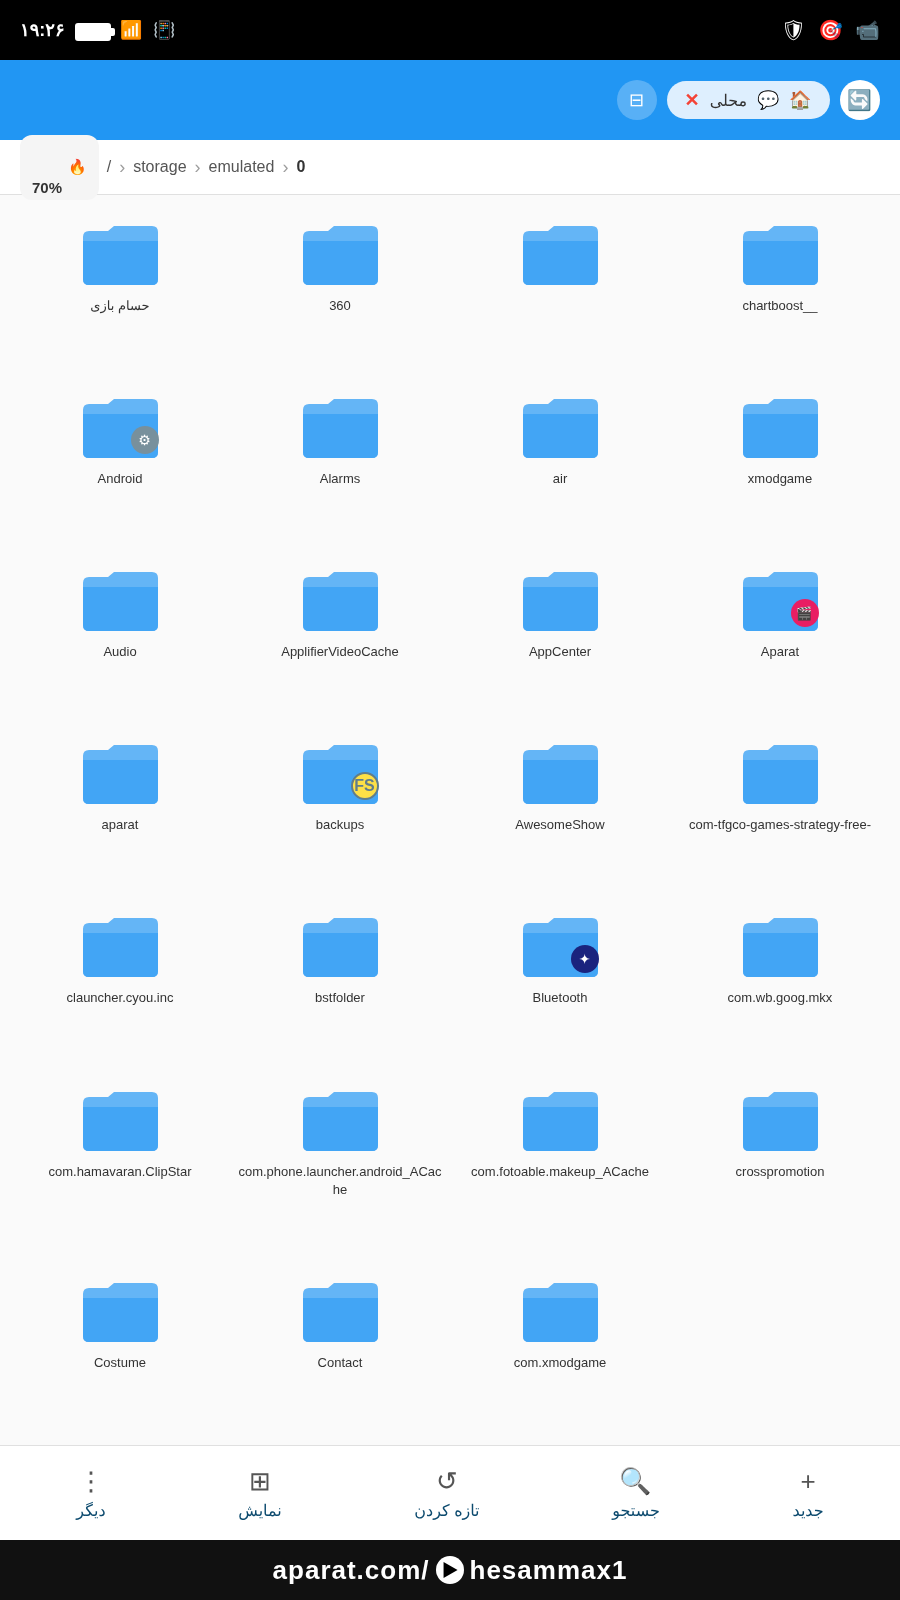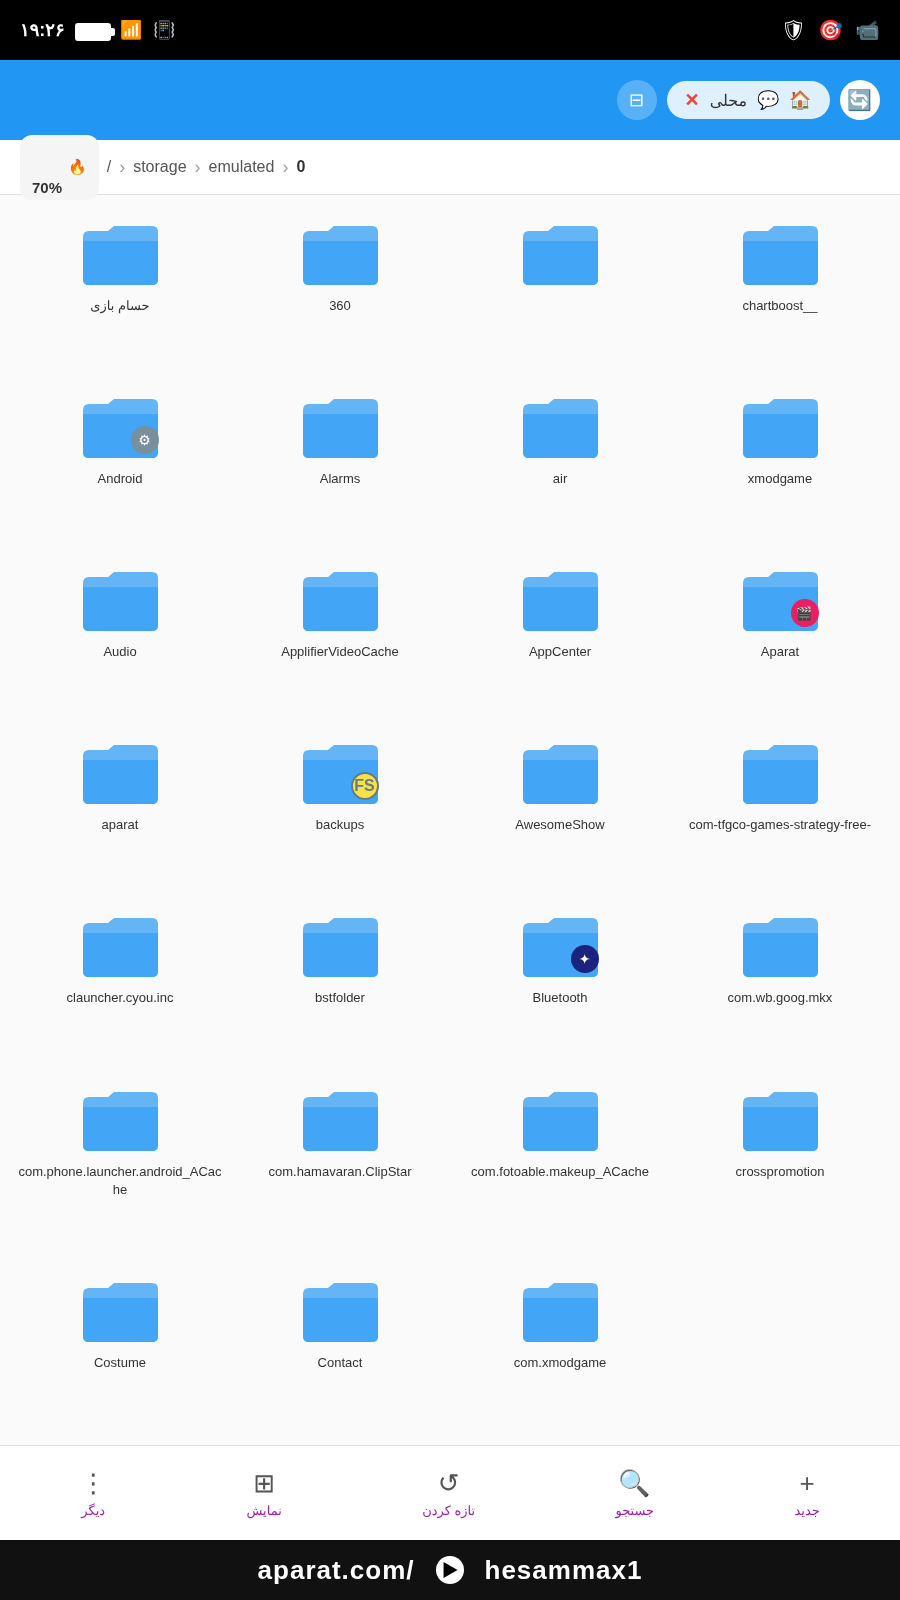--- a/index.html
+++ b/index.html
@@ -219,41 +219,41 @@
       align-items: center;
       gap: 4px;
       cursor: pointer;
       padding: 8px 16px;
     }
     .nav-icon {
       font-size: 26px;
       color: #555;
     }
     .nav-label {
-      font-size: 13px;
-      color: #a21caf;
+      font-size: 16px;
+      color: #0c4a6e;
       font-family: 'Arial', sans-serif;
     }
 
     
     .watermark-bar {
       position: absolute;
       bottom: 0;
       left: 0;
       width: 100%;
       height: 60px;
       background: #111;
       display: flex;
       align-items: center;
       justify-content: center;
       color: white;
       font-size: 26px;
       font-weight: bold;
       letter-spacing: 1px;
-      gap: 21px;
+      gap: 6px;
     }
     .watermark-slash {
       background: white;
       width: 28px;
       height: 28px;
       border-radius: 50%;
       display: inline-flex;
       align-items: center;
       justify-content: center;
     }
@@ -444,28 +444,28 @@
     <path d="M5 18 Q5 12 11 12 L30 12 L36 7 L74 7 Q80 7 80 13 L80 60 Q80 66 74 66 L11 66 Q5 66 5 60 Z" fill="#64B5F6"></path>
     <path d="M5 22 L80 22 L80 60 Q80 66 74 66 L11 66 Q5 66 5 60 Z" fill="#42A5F5"></path>
   </svg></div>
       <div class="file-label">com.wb.goog.mkx</div>
     </div>
     <div class="file-item">
       <div class="folder-icon-wrap"><svg viewBox="0 0 85 70" xmlns="http://www.w3.org/2000/svg">
     <path d="M5 18 Q5 12 11 12 L30 12 L36 7 L74 7 Q80 7 80 13 L80 60 Q80 66 74 66 L11 66 Q5 66 5 60 Z" fill="#64B5F6"></path>
     <path d="M5 22 L80 22 L80 60 Q80 66 74 66 L11 66 Q5 66 5 60 Z" fill="#42A5F5"></path>
   </svg></div>
+      <div class="file-label">com.hamavaran.ClipStar</div>
+    </div>
+    <div class="file-item">
+      <div class="folder-icon-wrap"><svg viewBox="0 0 85 70" xmlns="http://www.w3.org/2000/svg">
+    <path d="M5 18 Q5 12 11 12 L30 12 L36 7 L74 7 Q80 7 80 13 L80 60 Q80 66 74 66 L11 66 Q5 66 5 60 Z" fill="#64B5F6"></path>
+    <path d="M5 22 L80 22 L80 60 Q80 66 74 66 L11 66 Q5 66 5 60 Z" fill="#42A5F5"></path>
+  </svg></div>
       <div class="file-label">com.phone.launcher.android_ACache</div>
-    </div>
-    <div class="file-item">
-      <div class="folder-icon-wrap"><svg viewBox="0 0 85 70" xmlns="http://www.w3.org/2000/svg">
-    <path d="M5 18 Q5 12 11 12 L30 12 L36 7 L74 7 Q80 7 80 13 L80 60 Q80 66 74 66 L11 66 Q5 66 5 60 Z" fill="#64B5F6"></path>
-    <path d="M5 22 L80 22 L80 60 Q80 66 74 66 L11 66 Q5 66 5 60 Z" fill="#42A5F5"></path>
-  </svg></div>
-      <div class="file-label">com.hamavaran.ClipStar</div>
     </div>
     <div class="file-item">
       <div class="folder-icon-wrap"><svg viewBox="0 0 85 70" xmlns="http://www.w3.org/2000/svg">
     <path d="M5 18 Q5 12 11 12 L30 12 L36 7 L74 7 Q80 7 80 13 L80 60 Q80 66 74 66 L11 66 Q5 66 5 60 Z" fill="#64B5F6"></path>
     <path d="M5 22 L80 22 L80 60 Q80 66 74 66 L11 66 Q5 66 5 60 Z" fill="#42A5F5"></path>
   </svg></div>
       <div class="file-label">com.fotoable.makeup_ACache</div>
     </div>
     <div class="file-item">
       <div class="folder-icon-wrap"><svg viewBox="0 0 85 70" xmlns="http://www.w3.org/2000/svg">

